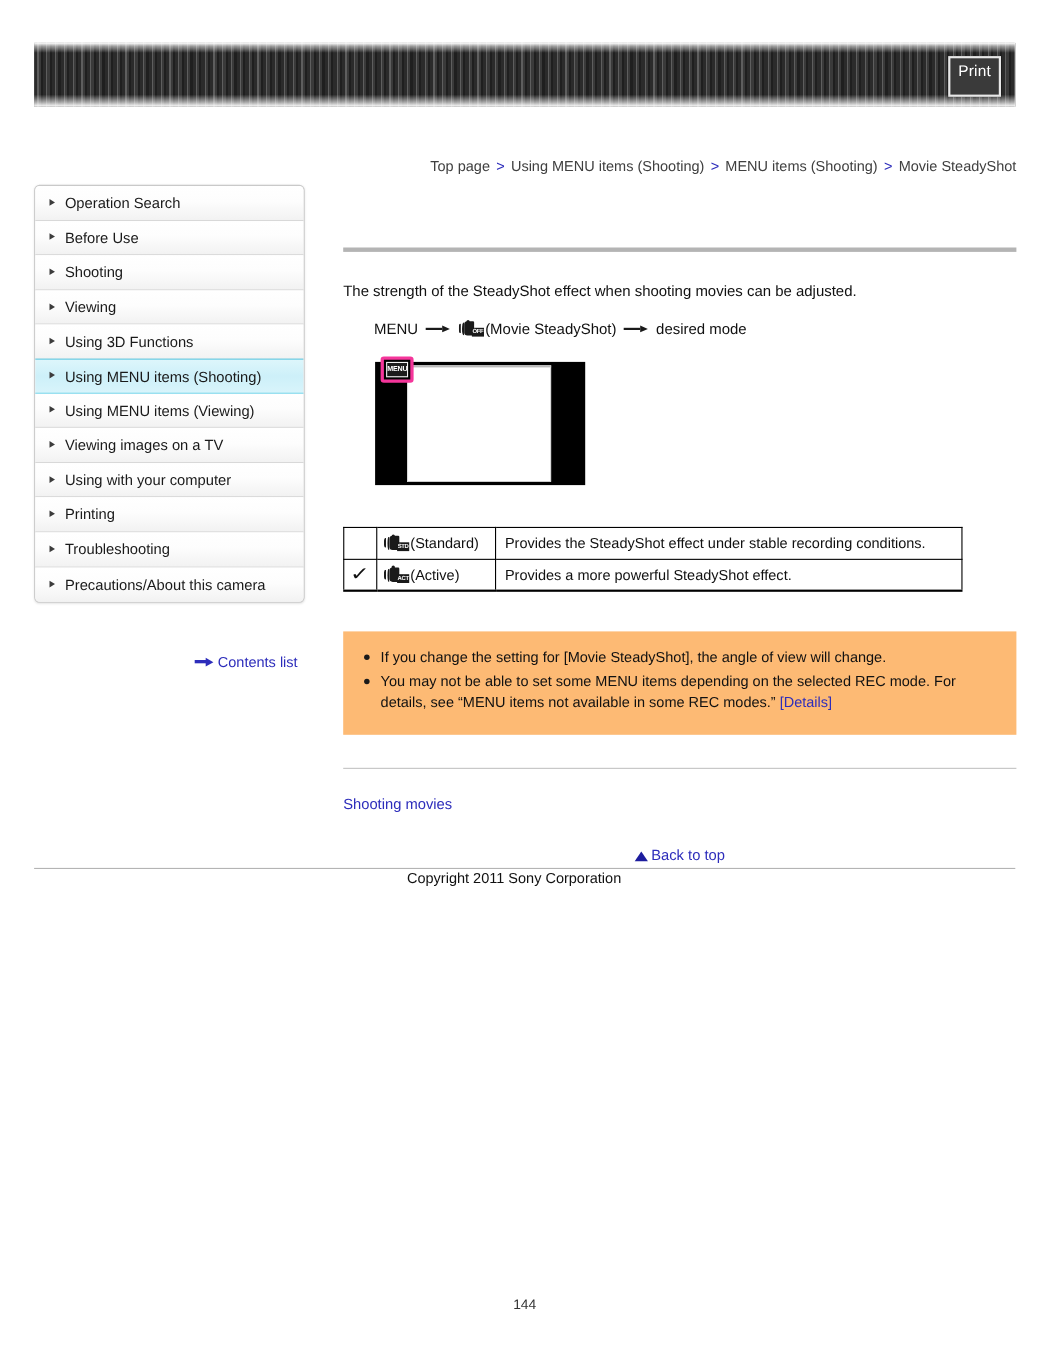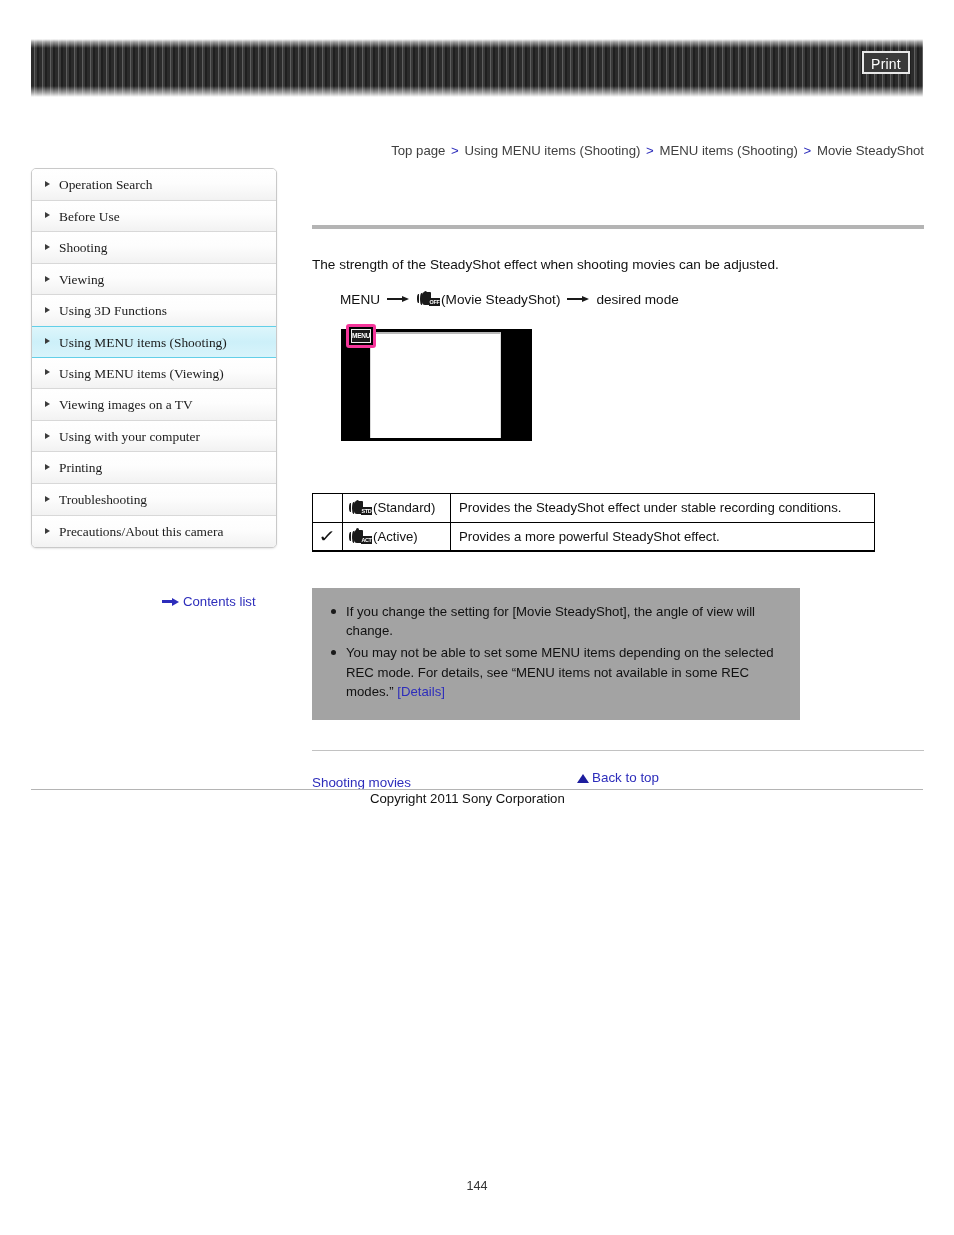--- a/index.html
+++ b/index.html
@@ -30,21 +30,21 @@
         rgba(255,255,255,1) 58px),
       repeating-linear-gradient(to right,
         #2b2b2b 0px, #2b2b2b 3px,
         #5e5e5e 3px, #5e5e5e 4px,
         #3a3a3a 4px, #3a3a3a 6px,
         #1f1f1f 6px, #1f1f1f 8px);
   }
   #print-button {
     position: absolute;
     right: 13px; top: 12px;
-    width: 48px; height: 23px;
+    width: 48px; height: 37px;
     border: 2px solid #e8e8e8;
     background: #3a3a3a;
     color: #ffffff;
     font-size: 14px;
     line-height: 23px;
     text-align: center;
     letter-spacing: 0.2px;
     cursor: pointer;
   }
 
@@ -77,21 +77,20 @@
     position: relative;
     height: 31.6px;
     line-height: 31.6px;
     padding-left: 27px;
     font-size: 13.4px;
     color: #1a1a1a;
     border-bottom: 1px solid #d8d8d8;
     background: linear-gradient(to bottom, #ffffff 0%, #fdfdfd 45%, #f2f2f2 100%);
     cursor: pointer;
     white-space: nowrap;
-    font-family: Liberation Serif, serif;
   }
   .nav-item:last-child { border-bottom: none; }
   .nav-item .tri {
     position: absolute;
     left: 13px; top: 50%;
     margin-top: -3.5px;
     width: 0; height: 0;
     border-left: 5px solid #3c3c3c;
     border-top: 3.5px solid transparent;
     border-bottom: 3.5px solid transparent;
@@ -99,21 +98,21 @@
   .nav-item.active {
     background: linear-gradient(to bottom, #ddf6fb 0%, #cdf0f9 50%, #d8f4fb 100%);
     border-top: 1px solid #62cfe8;
     border-bottom: 1px solid #62cfe8;
     margin-top: -1px;
   }
 
   
   #contents-list {
     position: absolute;
-    left: 162px; top: 594px;
+    left: 177px; top: 594px;
     font-size: 13.2px;
     color: #2d2dbb;
     cursor: pointer;
     white-space: nowrap;
   }
   #contents-list .arrow {
     display: inline-block;
     position: relative;
     width: 17px; height: 8px;
     vertical-align: middle;
@@ -272,21 +271,21 @@
     color: #ffffff;
     font-size: 6.5px;
     font-weight: bold;
     line-height: 12px;
     text-align: center;
     letter-spacing: -0.2px;
   }
 
   
   #options-table {
-    margin-top: 52px;
+    margin-top: 38px;
     border-collapse: collapse;
     width: 563px;
     font-size: 13.2px;
   }
   #options-table td {
     border: 1px solid #000000;
     padding: 0 8px;
     height: 29px;
     vertical-align: middle;
     color: #111;
@@ -307,22 +306,22 @@
     font-size: 17px;
     line-height: 1;
     color: #111;
     transform: scaleX(1.25);
     font-family: "DejaVu Sans", sans-serif;
   }
 
   
   #notes-box {
     margin-top: 36px;
-    width: 488px;
-    background: #a3a3a3;
+    width: 612px;
+    background: #fdba74;
     padding: 14px 16px 16px 16px;
   }
   #notes-box ul {
     margin: 0; padding: 0;
     list-style: none;
   }
   #notes-box li {
     position: relative;
     padding-left: 18px;
     margin-bottom: 3px;

